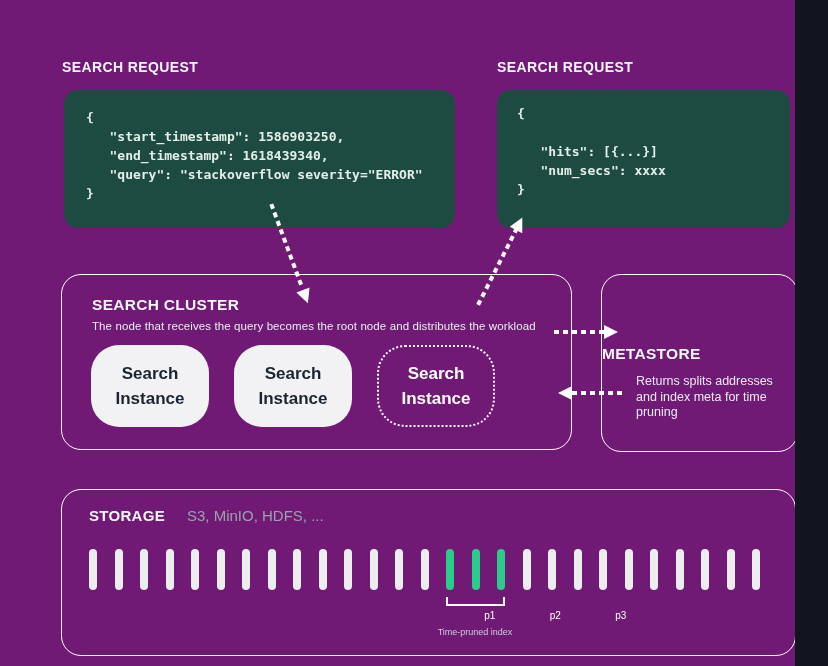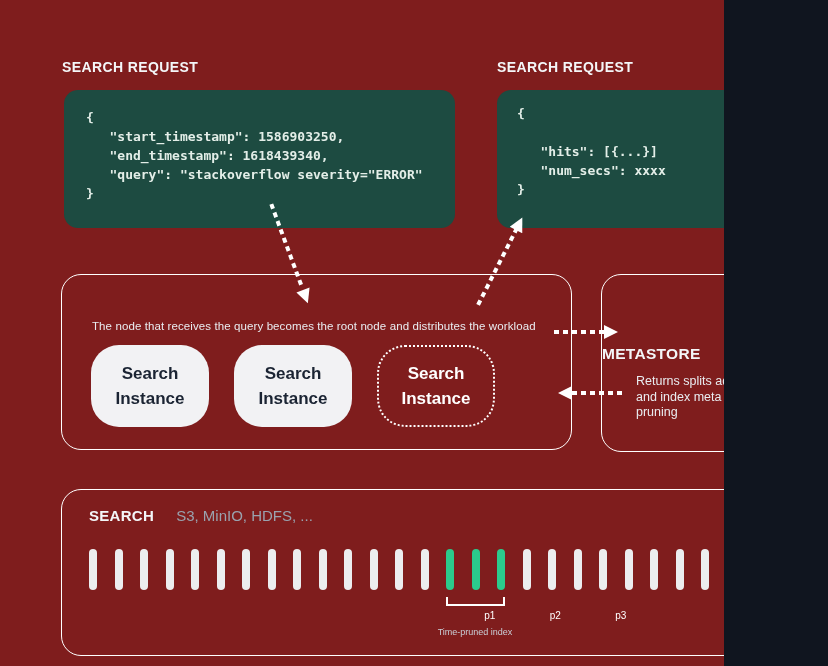--- a/index.html
+++ b/index.html
@@ -2,23 +2,23 @@
 <html><head>
 <meta charset="utf-8">
 <style>
   html, body {
     margin: 0;
     padding: 0;
     background: #10151f;
   }
   #canvas {
     position: relative;
-    width: 724px;
+    width: 795px;
     height: 666px;
-    background: #7f1d1d;
+    background: #701a75;
     overflow: hidden;
     font-family: "Liberation Sans", sans-serif;
   }
   .section-label {
     position: absolute;
     font-size: 14px;
     font-weight: 700;
     letter-spacing: 0.4px;
     color: #F4F6F8;
   }
@@ -159,40 +159,41 @@
   <div class="section-label" style="left:497px; top:59px;">SEARCH REQUEST</div>
   <div class="code-block" id="response-block">
     <pre>{
 
    "hits": [{...}]
    "num_secs": xxxx
 }</pre>
   </div>
 
   <div class="outline-box" id="cluster-box">
+    <div id="cluster-title">SEARCH CLUSTER</div>
     <div id="cluster-subtitle">The  node that receives the query becomes the root node and distributes the workload</div>
     <div class="instance solid" id="instance-1">
       <div class="instance-label">Search Instance</div>
     </div>
     <div class="instance solid" id="instance-2">
       <div class="instance-label">Search Instance</div>
     </div>
     <div class="instance dashed" id="instance-3">
       <div class="instance-label">Search Instance</div>
     </div>
   </div>
 
   <div class="outline-box" id="metastore-box">
     <div id="metastore-title">METASTORE</div>
     <div id="metastore-desc">Returns splits addresses and index meta for time pruning</div>
   </div>
 
   <div class="outline-box" id="storage-box">
     <div id="storage-header">
-      <span id="storage-title">SEARCH</span><span id="storage-subtitle">S3, MinIO, HDFS, ...</span>
+      <span id="storage-title">STORAGE</span><span id="storage-subtitle">S3, MinIO, HDFS, ...</span>
     </div>
     <div id="storage-bars">
         <div class="bar"></div>
         <div class="bar"></div>
         <div class="bar"></div>
         <div class="bar"></div>
         <div class="bar"></div>
         <div class="bar"></div>
         <div class="bar"></div>
         <div class="bar"></div>

